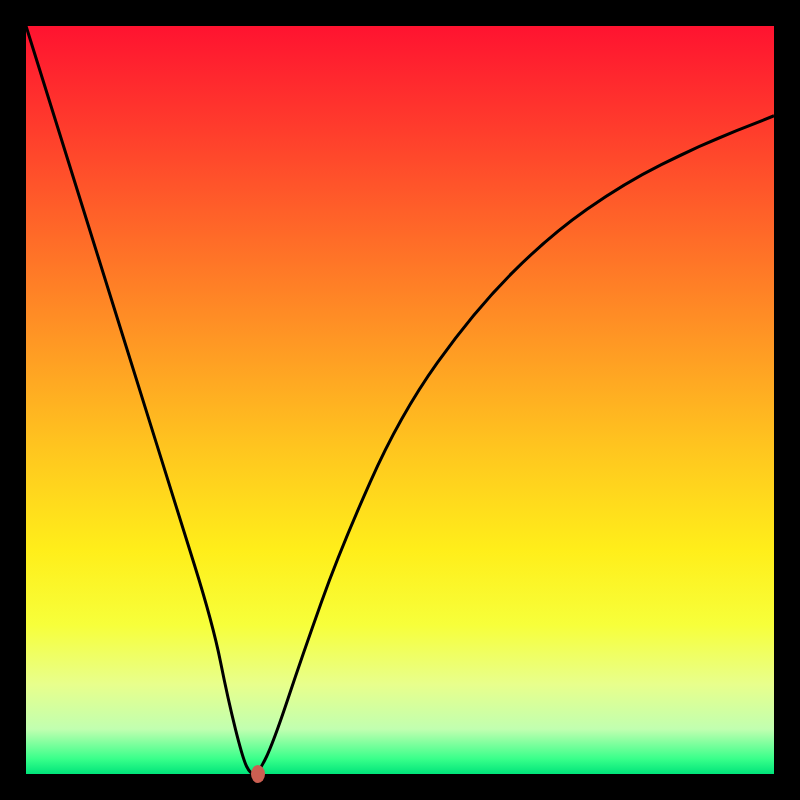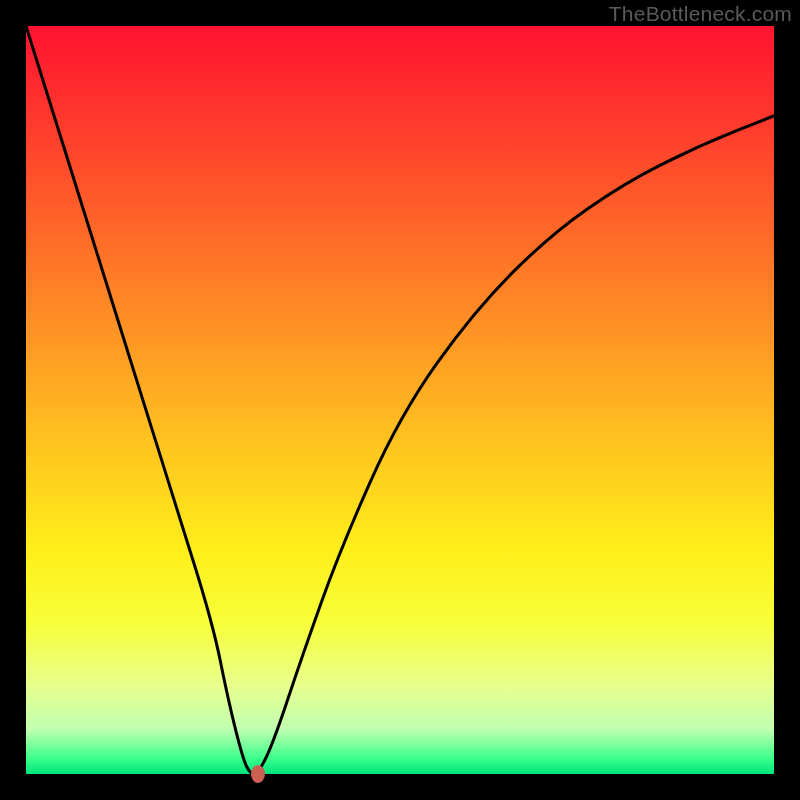--- a/index.html
+++ b/index.html
@@ -61,21 +61,20 @@
     height: 18px;
     border-radius: 50% / 50%;
     background: #cb5f52;
     transform: translate(-50%, -50%);
   }
 </style>
 </head>
 <body>
 
 <div class="frame">
-  <div class="attribution">TheBottleneck.com</div>
 
   <div class="plot-area">
     <svg class="curve" viewBox="0 0 748 748" preserveAspectRatio="none">
       <path id="curve-path" d="M 0 0 Q 37.4 119.68000000000006 56.099999999999994 179.52 Q 74.8 239.35999999999996 93.5 299.19999999999993 Q 112.2 359.03999999999996 130.9 418.88 Q 149.6 478.72 168.3 538.56 Q 187 598.4 194.48000000000002 635.8 Q 201.96 673.2 209.44 703.12 Q 216.92 733.04 220.66 740.52 Q 224.4 748 228.14 748 Q 231.88 748 239.36 733.04 Q 246.84 718.08 261.8 673.2 Q 276.76 628.3199999999999 295.46 575.96 Q 314.15999999999997 523.6 344.08 456.28000000000003 Q 374 388.96000000000004 411.4 336.6 Q 448.8 284.24 486.20000000000005 246.84000000000003 Q 523.6 209.44000000000005 561 183.26 Q 598.4 157.07999999999993 635.8 138.38 Q 673.2 119.68000000000006 710.6 104.72000000000003 T 748 89.75999999999999" fill="none" stroke="#000" stroke-width="3"></path>
     </svg>
     <div class="marker" id="marker" style="left: 231.88px; top: 748px;"></div>
   </div>
 </div>
 
 </body></html>

